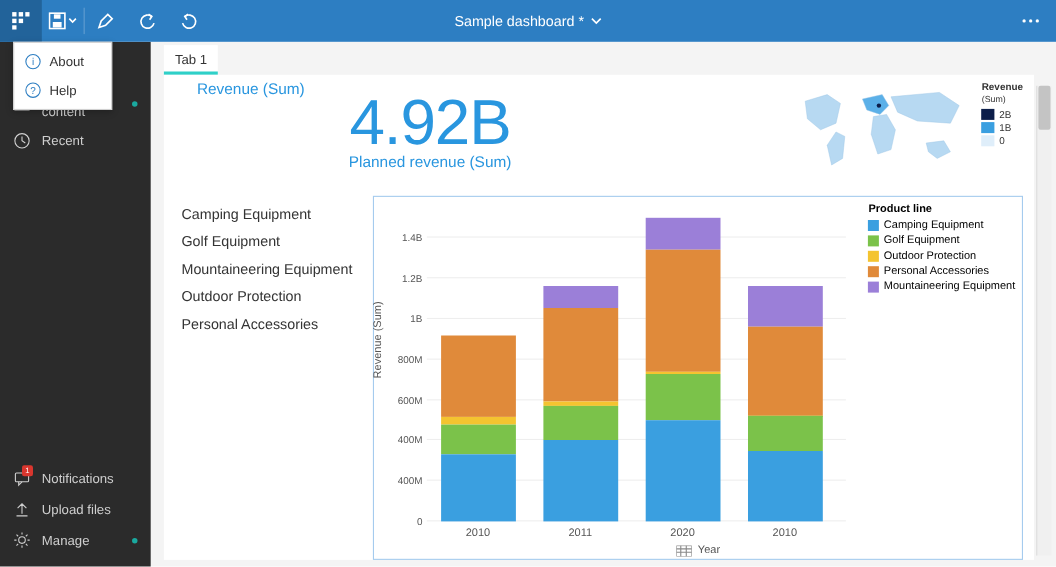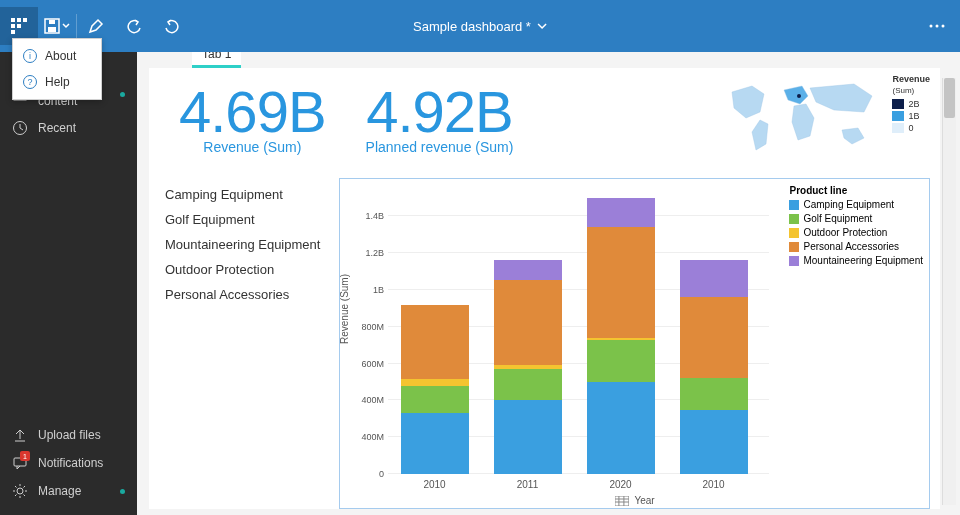--- a/index.html
+++ b/index.html
@@ -1,39 +1,39 @@
 <!DOCTYPE html>
 <html><head>
 <meta charset="utf-8">
 <style>
 * { margin: 0; padding: 0; box-sizing: border-box; font-family: -apple-system, "Segoe UI", Arial, sans-serif; }
 html, body { width: 960px; height: 515px; overflow: hidden; background: #fff; }
 
-.topbar { height: 52px; background: #2d7ec2; display: flex; align-items: center; color: #fff; position: relative; z-index: 5; }
+.topbar { height: 38px; background: #2d7ec2; display: flex; align-items: center; color: #fff; position: relative; z-index: 5; }
 .topbar-left { display: flex; align-items: center; height: 100%; }
 .tb-btn { width: 38px; height: 38px; display: flex; align-items: center; justify-content: center; cursor: pointer; }
 .tb-btn.home { background: #22639a; }
 .tb-sep { width: 1px; height: 24px; background: rgba(255,255,255,0.25); }
 .topbar-center { position: absolute; left: 50%; transform: translateX(-50%); font-size: 13px; display: flex; align-items: center; gap: 6px; }
 .topbar-right { margin-left: auto; display: flex; align-items: center; gap: 12px; padding-right: 14px; font-size: 12px; }
 .user { display: flex; align-items: center; gap: 6px; }
 
 .sidebar { position: absolute; left: 0; top: 38px; bottom: 0; width: 137px; background: #2b2b2b; color: #cfcfcf; font-size: 12px; display: flex; flex-direction: column; z-index: 3; }
 .sb-section { padding: 8px 0; }
 .sb-item { display: flex; align-items: center; gap: 10px; padding: 6px 12px; cursor: pointer; position: relative; }
 .sb-item .dot { width: 5px; height: 5px; border-radius: 50%; background: #1aa99f; margin-left: auto; }
 .sb-bottom { margin-top: auto; padding-bottom: 10px; }
 .sb-badge { position: absolute; left: 20px; top: 2px; width: 10px; height: 10px; background: #d9362e; border-radius: 2px; font-size: 7px; color: #fff; display:flex; align-items:center; justify-content:center;}
 
 .flyout { position: absolute; left: 12px; top: 38px; width: 90px; background: #fff; border: 1px solid #d0d0d0; box-shadow: 0 2px 6px rgba(0,0,0,0.25); z-index: 10; font-size: 12px; padding: 4px 0; }
 .flyout-item { display: flex; align-items: center; gap: 8px; padding: 6px 10px; cursor: pointer; color: #333; }
 .fi-icon { width:14px; height:14px; border:1px solid #2d7ec2; border-radius:50%; display:flex; align-items:center; justify-content:center; font-size:9px; color:#2d7ec2;}
 
 .main { position: absolute; left: 137px; right: 0; top: 38px; bottom: 0; background: #f4f4f4; }
-.tabstrip { height: 30px; display: flex; align-items: flex-end; padding-left: 12px; background: #f4f4f4; margin-left: 43px; }
+.tabstrip { height: 30px; display: flex; align-items: flex-end; padding-left: 12px; background: #f4f4f4; }
 .tab { padding: 6px 10px 4px 10px; font-size: 12px; color: #333; background: #fff; border-bottom: 3px solid #2fd0c8; }
 .canvas { position: absolute; left: 12px; right: 20px; top: 30px; bottom: 6px; background: #fff; overflow: hidden; }
 
 .kpi-row { display: flex; gap: 40px; padding: 10px 30px 0 30px; }
 .kpi { text-align: center; }
 .kpi-val { font-size: 58px; font-weight: 300; color: #2996df; letter-spacing: -1px; }
 .kpi-lab { font-size: 14px; color: #2996df; margin-top: -6px; }
 
 .maprow { position: absolute; right: 10px; top: 6px; display: flex; gap: 8px; }
 .map { width: 160px; height: 90px; }
@@ -160,31 +160,31 @@
       <svg width="16" height="16">
           <circle cx="8" cy="8" r="6.5" fill="none" stroke="#cfcfcf"></circle>
           <path d="M8 4 L8 8 L11 10" stroke="#cfcfcf" fill="none"></path>
         </svg>
       <span>Recent</span>
     </div>
   </div>
   <div class="sb-bottom">
     <div class="sb-item">
       <svg width="16" height="16">
-          <path d="M8 12 L8 3 M4 7 L8 3 L12 7 M3 14 L13 14" stroke="#cfcfcf" fill="none"></path>
-        </svg>
-      <span>Upload files</span>
-    </div>
-    <div class="sb-item">
-      <svg width="16" height="16">
           <rect x="2" y="3" width="12" height="8" rx="1" fill="none" stroke="#cfcfcf"></rect>
           <path d="M5 11 L5 14 L8 11" fill="none" stroke="#cfcfcf"></path>
         </svg>
       <span class="sb-badge">1</span>
       <span>Notifications</span>
+    </div>
+    <div class="sb-item">
+      <svg width="16" height="16">
+          <path d="M8 12 L8 3 M4 7 L8 3 L12 7 M3 14 L13 14" stroke="#cfcfcf" fill="none"></path>
+        </svg>
+      <span>Upload files</span>
     </div>
     <div class="sb-item">
       <svg width="16" height="16">
           <circle cx="8" cy="8" r="3" fill="none" stroke="#cfcfcf"></circle>
           <g stroke="#cfcfcf">
             <line x1="8" y1="1" x2="8" y2="3"></line>
             <line x1="8" y1="13" x2="8" y2="15"></line>
             <line x1="1" y1="8" x2="3" y2="8"></line>
             <line x1="13" y1="8" x2="15" y2="8"></line>
             <line x1="3" y1="3" x2="4.5" y2="4.5"></line>
@@ -201,21 +201,20 @@
 
 <div class="main">
   <div class="tabstrip">
     <div class="tab"><span>Tab 1</span></div>
   </div>
 
   <div class="canvas">
 
     <div class="kpi-row">
       <div class="kpi">
-        <div class="kpi-val">4.69B</div>
         <div class="kpi-lab">Revenue (Sum)</div>
       </div>
       <div class="kpi">
         <div class="kpi-val">4.92B</div>
         <div class="kpi-lab">Planned revenue (Sum)</div>
       </div>
     </div>
 
     <div class="maprow">
       <svg class="map" viewBox="0 0 160 90">

